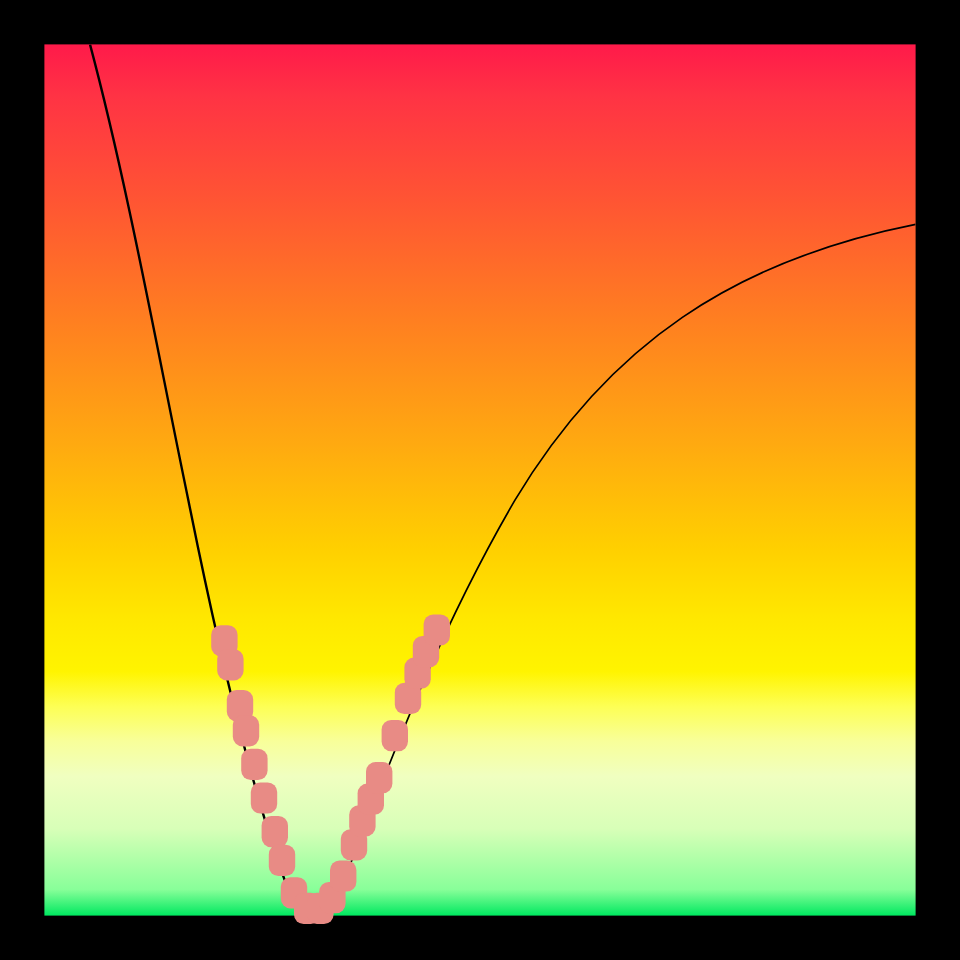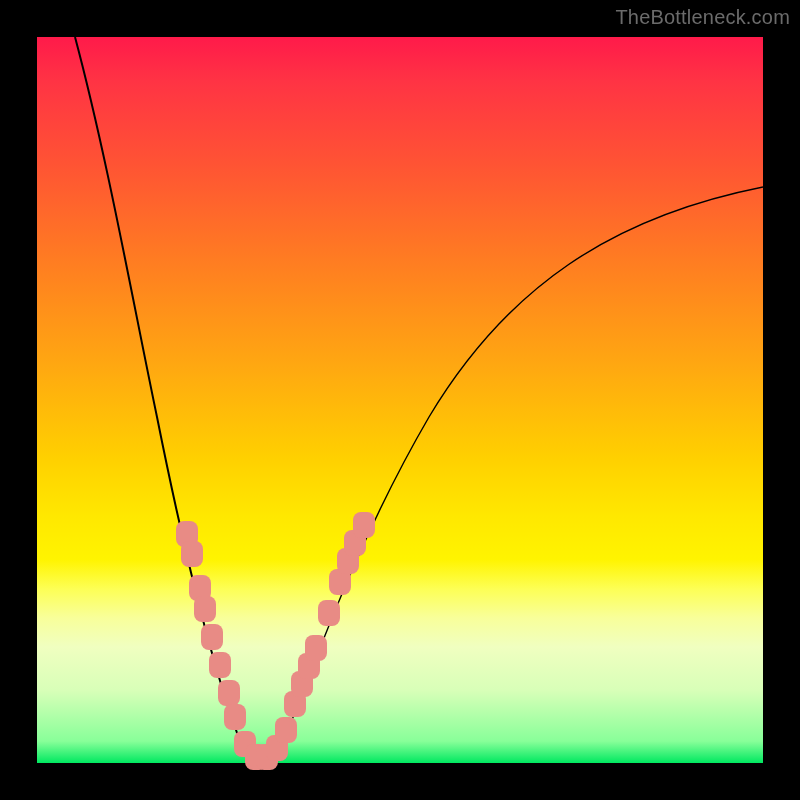--- a/index.html
+++ b/index.html
@@ -110,14 +110,13 @@
         <div class="bead" style="left: 279px; top: 611px;"></div>
         <div class="bead" style="left: 292px; top: 576px;"></div>
         <div class="bead" style="left: 303px; top: 545px;"></div>
         <div class="bead" style="left: 311px; top: 524px;"></div>
         <div class="bead" style="left: 318px; top: 506px;"></div>
         <div class="bead" style="left: 327px; top: 488px;"></div>
       </div>
 
   </div>
 
-  <div class="watermark">TheBottleneck.com</div>
 </div>
 
 </body></html>

